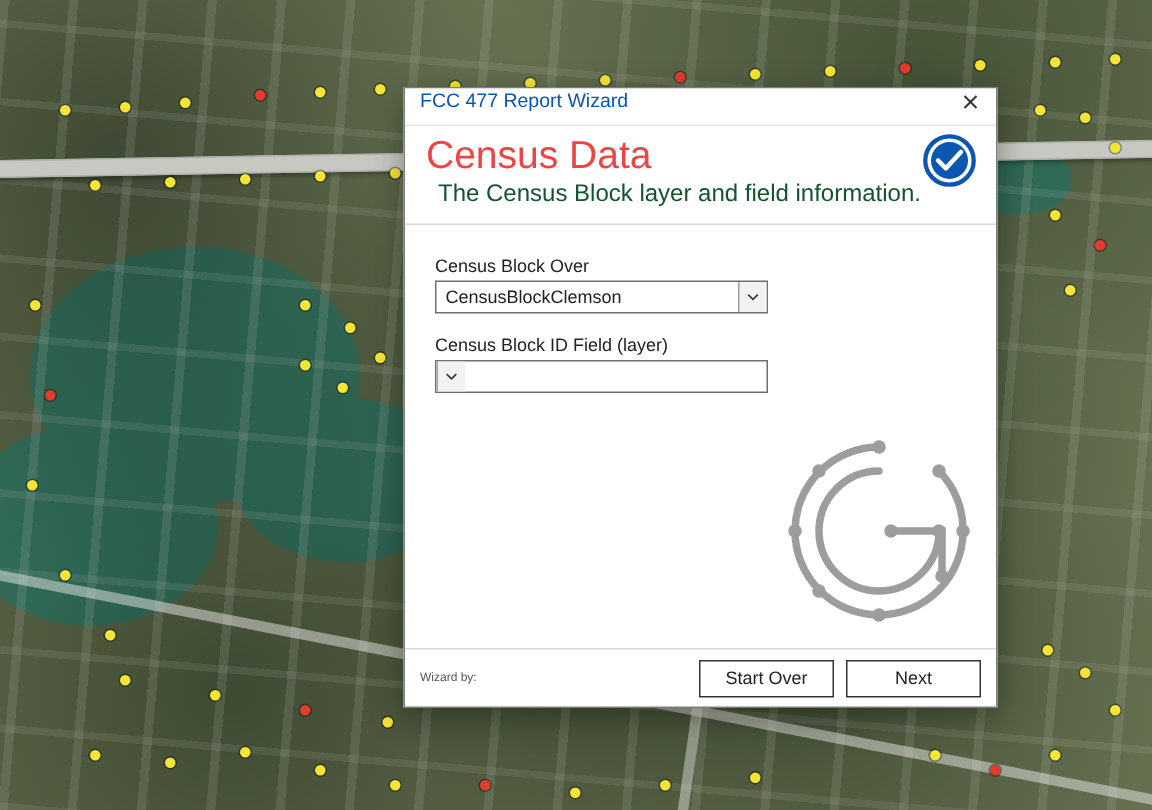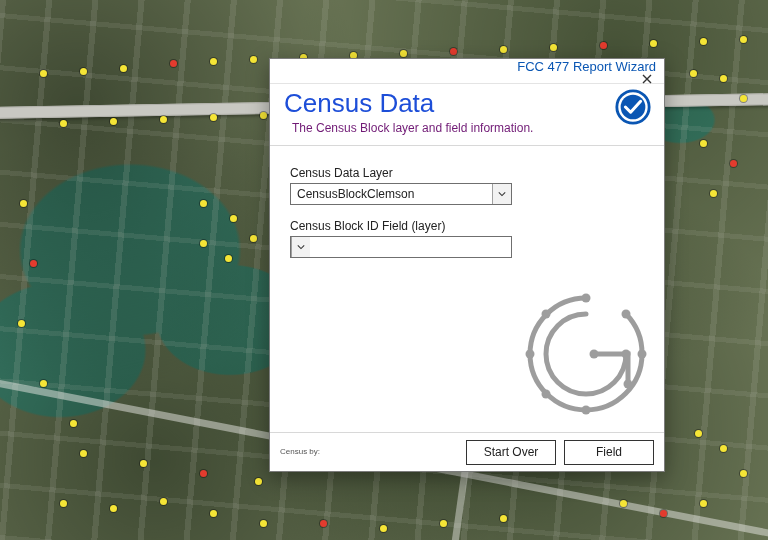--- a/index.html
+++ b/index.html
@@ -83,48 +83,47 @@
     width: 394px; height: 412px;
     background: #ffffff;
     border: 1px solid #7c7c7c;
     box-shadow: 0 6px 20px rgba(0,0,0,.35);
     display: flex; flex-direction: column;
     font-size: 12px;
     color: #222;
   }
   .dlg-titlebar {
     height: 24px;
-    display: flex; align-items: flex-end;
+    display: flex; align-items: flex-start;
     padding: 0 8px 0 10px;
     background: #fff;
     border-bottom: 1px solid #e4e4e4;
     color: #0a56b3;
     font-size: 13px;
-    flex-direction: column;
   }
   .dlg-titlebar .title { flex: 1; }
   .dlg-close {
     width: 18px; height: 18px; display: flex; align-items: center; justify-content: center;
     color: #333; cursor: pointer;
   }
   .dlg-close svg { width: 10px; height: 10px; }
   .dlg-header {
     padding: 4px 14px 10px 14px;
     border-bottom: 1px solid #d8d8d8;
     position: relative;
   }
   .dlg-header h1 {
     margin: 0 0 2px 0;
     font-size: 26px;
     font-weight: 400;
-    color: #1d4ed8;
+    color: #ef4444;
   }
   .dlg-header .subtitle {
-    font-size: 12px;
-    color: #701a75;
+    font-size: 16px;
+    color: #14532d;
     padding-left: 8px;
   }
   .badge {
     position: absolute;
     right: 12px; top: 4px;
     width: 38px; height: 38px;
   }
   .dlg-body {
     flex: 1;
     padding: 14px 20px;
@@ -272,21 +271,21 @@
     <div class="badge">
       <svg viewBox="0 0 40 40">
         <circle cx="20" cy="20" r="17" fill="#fff" stroke="#0a56b3" stroke-width="3"></circle>
         <circle cx="20" cy="20" r="13" fill="#0a56b3"></circle>
         <path d="M12 20 L17.5 25.5 L28 14" stroke="#fff" stroke-width="3.2" fill="none" stroke-linecap="round" stroke-linejoin="round"></path>
       </svg>
     </div>
   </div>
 
   <div class="dlg-body">
-    <div class="field-label">Census Data Layer</div>
+    <div class="field-label">Census Block Over</div>
     <div class="combo">
       <span class="val">CensusBlockClemson</span>
       <span class="ar">
         <svg viewBox="0 0 10 10">
             <path d="M1 3 L5 7 L9 3" stroke="#333" stroke-width="1.3" fill="none"></path>
           </svg>
       </span>
     </div>
 
     <div class="field-label" style="margin-top:14px">Census Block ID Field (layer)</div>
@@ -315,19 +314,19 @@
         <circle cx="30" cy="30" r="4.5"></circle>
         <circle cx="78" cy="70" r="4.5"></circle>
         <circle cx="112" cy="100" r="4.5"></circle>
         <circle cx="110" cy="70" r="4.5"></circle>
       </g>
     </svg>
   </div>
 
   <div class="dlg-footer">
     <div class="powered">
-      <div class="hd">Census by:</div>
+      <div class="hd">Wizard by:</div>
     </div>
     <div class="spacer"></div>
     <div class="btn">Start Over</div>
-    <div class="btn">Field</div>
+    <div class="btn">Next</div>
   </div>
 </div>
 
 </body></html>

